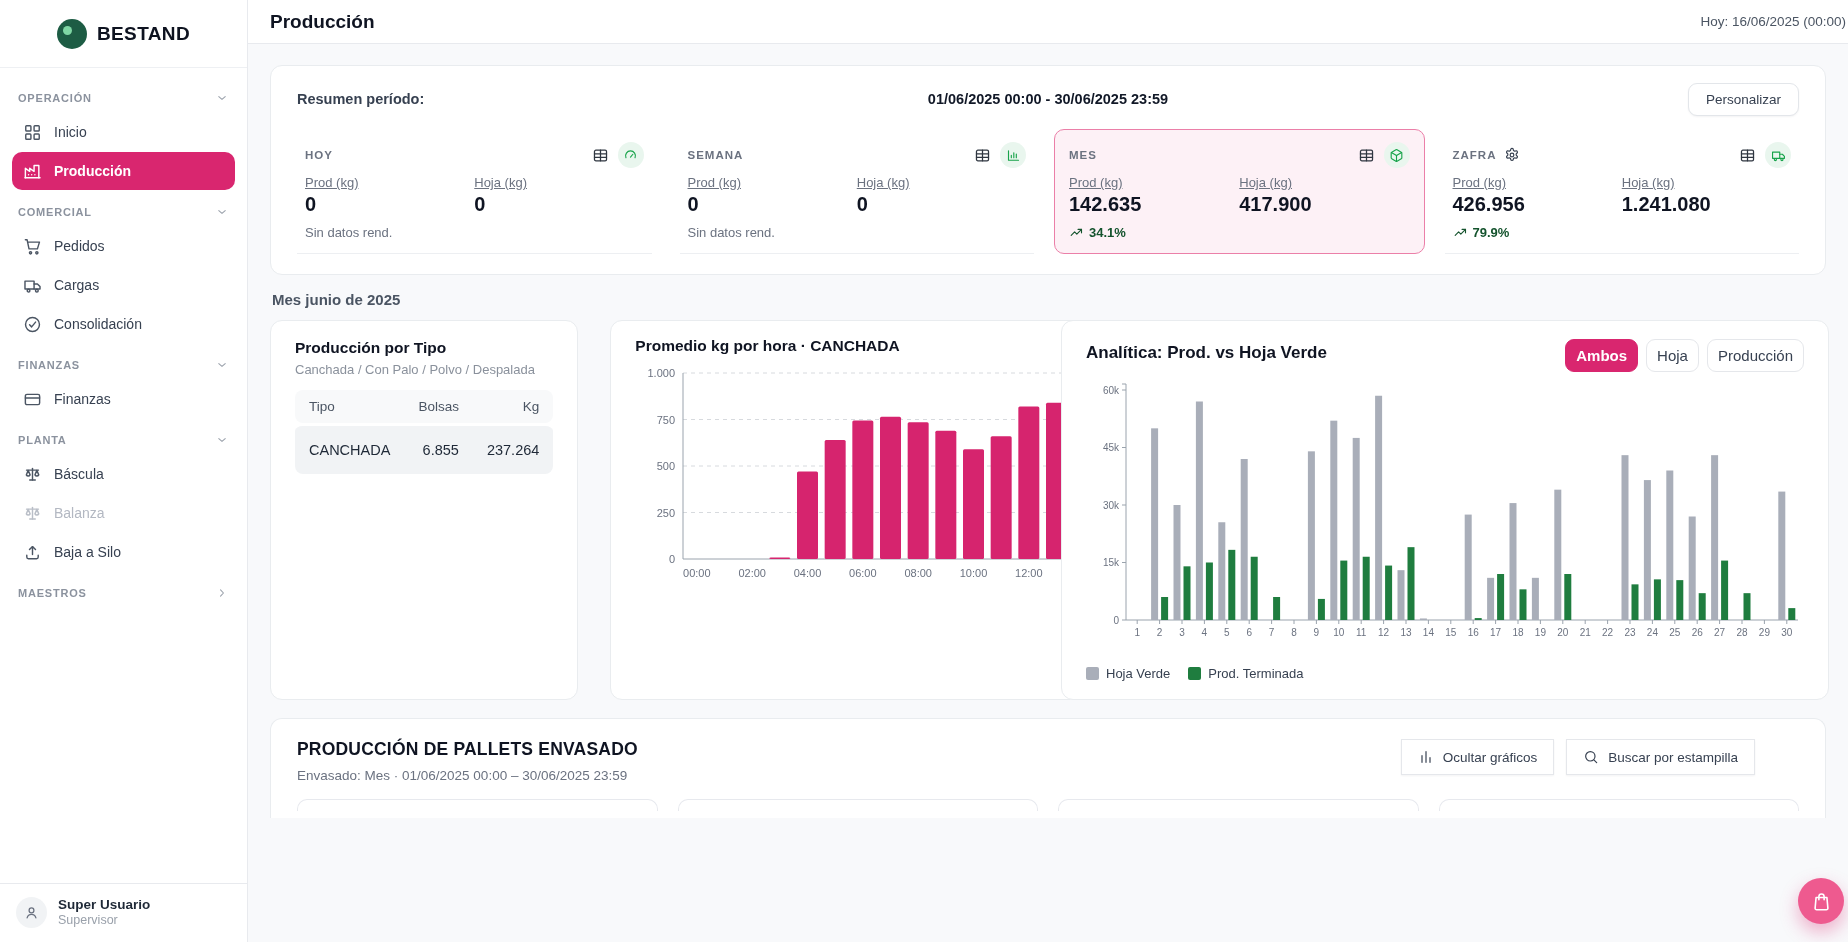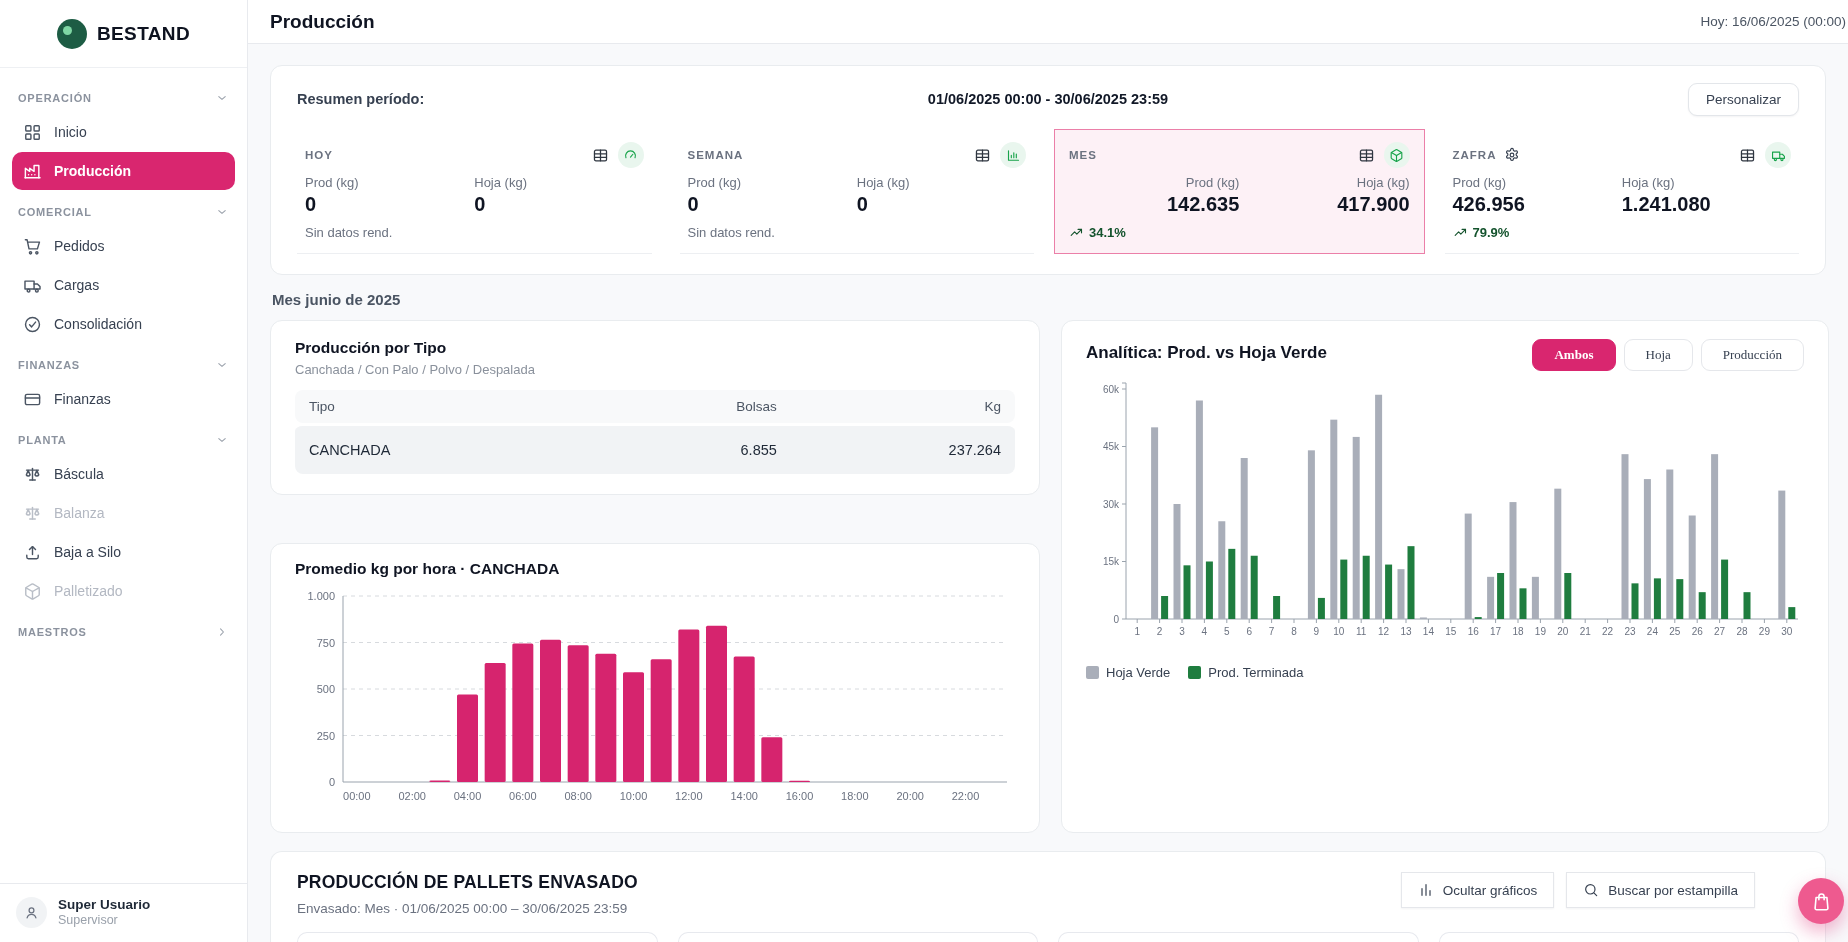--- a/index.html
+++ b/index.html
@@ -55,43 +55,43 @@
   .summary-card { padding:16px 26px 20px; }
   .summary-head { display:flex; align-items:center; position:relative; height:34px; }
   .summary-label { font-size:14.5px; font-weight:700; color:#374151; z-index:1; }
   .summary-range { position:absolute; left:0; right:0; text-align:center; font-size:14.5px;
                    font-weight:700; color:#111827; }
   .personalize { margin-left:auto; z-index:1; background:#fff; border:1px solid #e3e6ea;
       border-radius:9px; padding:8px 17px; font-size:13.5px; color:#374151; font-weight:500;
       box-shadow:0 1px 2px rgba(16,24,40,.05); cursor:pointer; font-family:inherit; }
   .stats { display:grid; grid-template-columns:repeat(4,1fr); column-gap:28px; margin-top:14px; }
   .stat { padding:12px 8px; border-bottom:1px solid #edeff2; }
-  .stat.selected { border:1.5px solid #eb7fa8; background:#fdf1f6; border-radius:0;
-                   padding:12px 14px; margin:-1px -8px 0;text-align:right; }
+  .stat.selected { border:1.5px solid #eb7fa8; background:#fdf1f6; border-radius:10px;
+                   padding:12px 14px; margin:-1px -8px 0; }
   .stat-head { display:flex; align-items:center; gap:8px; height:26px; }
   .stat-key { font-size:11.5px; font-weight:700; letter-spacing:1px; color:#6b7280; }
   .stat-gear { width:16px; height:16px; color:#374151; cursor:pointer; }
   .stat-icons { margin-left:auto; display:flex; align-items:center; gap:9px; }
   .icon-plain { width:17px; height:17px; color:#2f3640; cursor:pointer; }
   .icon-green { width:26px; height:26px; border-radius:50%; background:#e9f6ee; color:#17a34a;
                 display:flex; align-items:center; justify-content:center; cursor:pointer; }
   .icon-green .icn, .icon-green svg { width:15px; height:15px; }
   .stat-cols { display:flex; margin-top:7px; }
   .stat-col { width:50%; }
-  .stat-col .lbl { font-size:13px; color:#6b7280; }
+  .stat-col .lbl { font-size:13px; color:#6b7280;text-decoration:underline; }
   .stat-col .val { font-size:20px; font-weight:700; color:#0f1422; margin-top:3px; }
   .stat-foot { margin-top:7px; height:18px; display:flex; align-items:center; gap:6px;
                font-size:13px; color:#6b7280; }
   .trend { color:#14532d; font-weight:600; display:flex; align-items:center; gap:5px; }
   .trend .icn { width:15px; height:15px; }
 
   .period-heading { margin:16px 2px 12px; font-size:15px; font-weight:600; color:#4b5563; }
 
   .grid { display:grid; grid-template-columns:770px 1fr; gap:21px; align-items:stretch; }
-  .col-left { display:flex; flex-direction:column; gap:48px; }
+  .col-left { display:flex; flex-direction:row; gap:32px; }
 
   .tipo-card { padding:18px 24px 20px; }
   .card-title { font-size:15.5px; font-weight:700; color:#0f1422; }
   .card-sub { font-size:13px; color:#8a919c; margin-top:5px; }
   table.tipo { width:100%; border-collapse:separate; border-spacing:0; margin-top:13px; }
   table.tipo th { background:#f8f9fa; font-size:13.5px; color:#4b5563; font-weight:500;
       text-align:left; padding:9px 14px; }
   table.tipo th:first-child { border-radius:8px 0 0 8px; }
   table.tipo th:last-child { border-radius:0 8px 8px 0; }
   table.tipo td { background:#f1f3f5; font-size:14.5px; color:#1f2937; padding:16px 14px;
@@ -100,22 +100,22 @@
   table.tipo td:last-child { border-radius:0 8px 8px 0; }
   table.tipo .num { text-align:right; }
 
   .chart-card { padding:16px 24px 18px; }
   .chart-card svg { margin-top:8px; }
 
   .analytics-card { padding:18px 24px; display:flex; flex-direction:column; }
   .analytics-head { display:flex; align-items:flex-start; justify-content:space-between; }
   .analytics-title { font-size:17px; font-weight:700; color:#0f1422; padding-top:4px; }
   .toggles { display:flex; gap:8px; }
-  .toggle { padding:7px 21px; border-radius:9px; border:1px solid #e5e7eb; background:#fff;
-      font-size:13px; color:#374151; font-weight:500; cursor:pointer; font-family:Liberation Serif, serif; }
+  .toggle { padding:7px 10px; border-radius:9px; border:1px solid #e5e7eb; background:#fff;
+      font-size:15px; color:#374151; font-weight:500; cursor:pointer; font-family:Liberation Sans, sans-serif; }
   .toggle.active { background:#d9266f; border-color:#d9266f; color:#fff; font-weight:700; }
   .legend { display:flex; gap:18px; margin-top:12px; font-size:13px; color:#374151; align-items:center; }
   .legend-item { display:flex; align-items:center; cursor:default; }
   .legend .sq { width:13px; height:13px; border-radius:2px; margin-right:7px; }
 
   
   .pallets { margin-top:18px; background:#fff; border:1px solid #e9ecef; border-bottom:none;
              border-radius:12px 12px 0 0; padding:20px 26px 0; height:100px; }
   .pallets-head { display:flex; justify-content:space-between; align-items:flex-start; }
   .pallets-title { font-size:17.5px; font-weight:800; color:#0f1422; letter-spacing:.2px; }
@@ -271,30 +271,20 @@
         </div>
         <div class="nav-item">
           <span class="icn ">
             <svg viewBox="0 0 24 24" fill="none" stroke="currentColor" stroke-width="1.8" stroke-linecap="round" stroke-linejoin="round">
               <path d="M12 14.5V4.8"></path>
               <path d="m8.2 8.2 3.8-3.6 3.8 3.6"></path>
               <path d="M4.8 15.5v2.3a2 2 0 0 0 2 2h10.4a2 2 0 0 0 2-2v-2.3"></path>
             </svg>
           </span>
           <span>Baja a Silo</span>
-        </div>
-        <div class="nav-item disabled">
-          <span class="icn ">
-            <svg viewBox="0 0 24 24" fill="none" stroke="currentColor" stroke-width="1.8" stroke-linecap="round" stroke-linejoin="round">
-              <path d="M20.5 8.2v7.6a1.8 1.8 0 0 1-.9 1.56l-6.7 3.84a1.8 1.8 0 0 1-1.8 0l-6.7-3.84a1.8 1.8 0 0 1-.9-1.56V8.2a1.8 1.8 0 0 1 .9-1.56l6.7-3.84a1.8 1.8 0 0 1 1.8 0l6.7 3.84a1.8 1.8 0 0 1 .9 1.56z"></path>
-              <path d="M3.8 7.3 12 12l8.2-4.7"></path>
-              <path d="M12 12v9"></path>
-            </svg>
-          </span>
-          <span>Palletizado</span>
         </div>
       </div>
       <div class="nav-section">
         <div class="nav-section-label">
           <span>MAESTROS</span>
           <span class="icn ">
             <svg viewBox="0 0 24 24" fill="none" stroke="currentColor" stroke-width="1.8" stroke-linecap="round" stroke-linejoin="round">
               <path d="m9.5 6.5 5 5.5-5 5.5"></path>
             </svg>
           </span>

